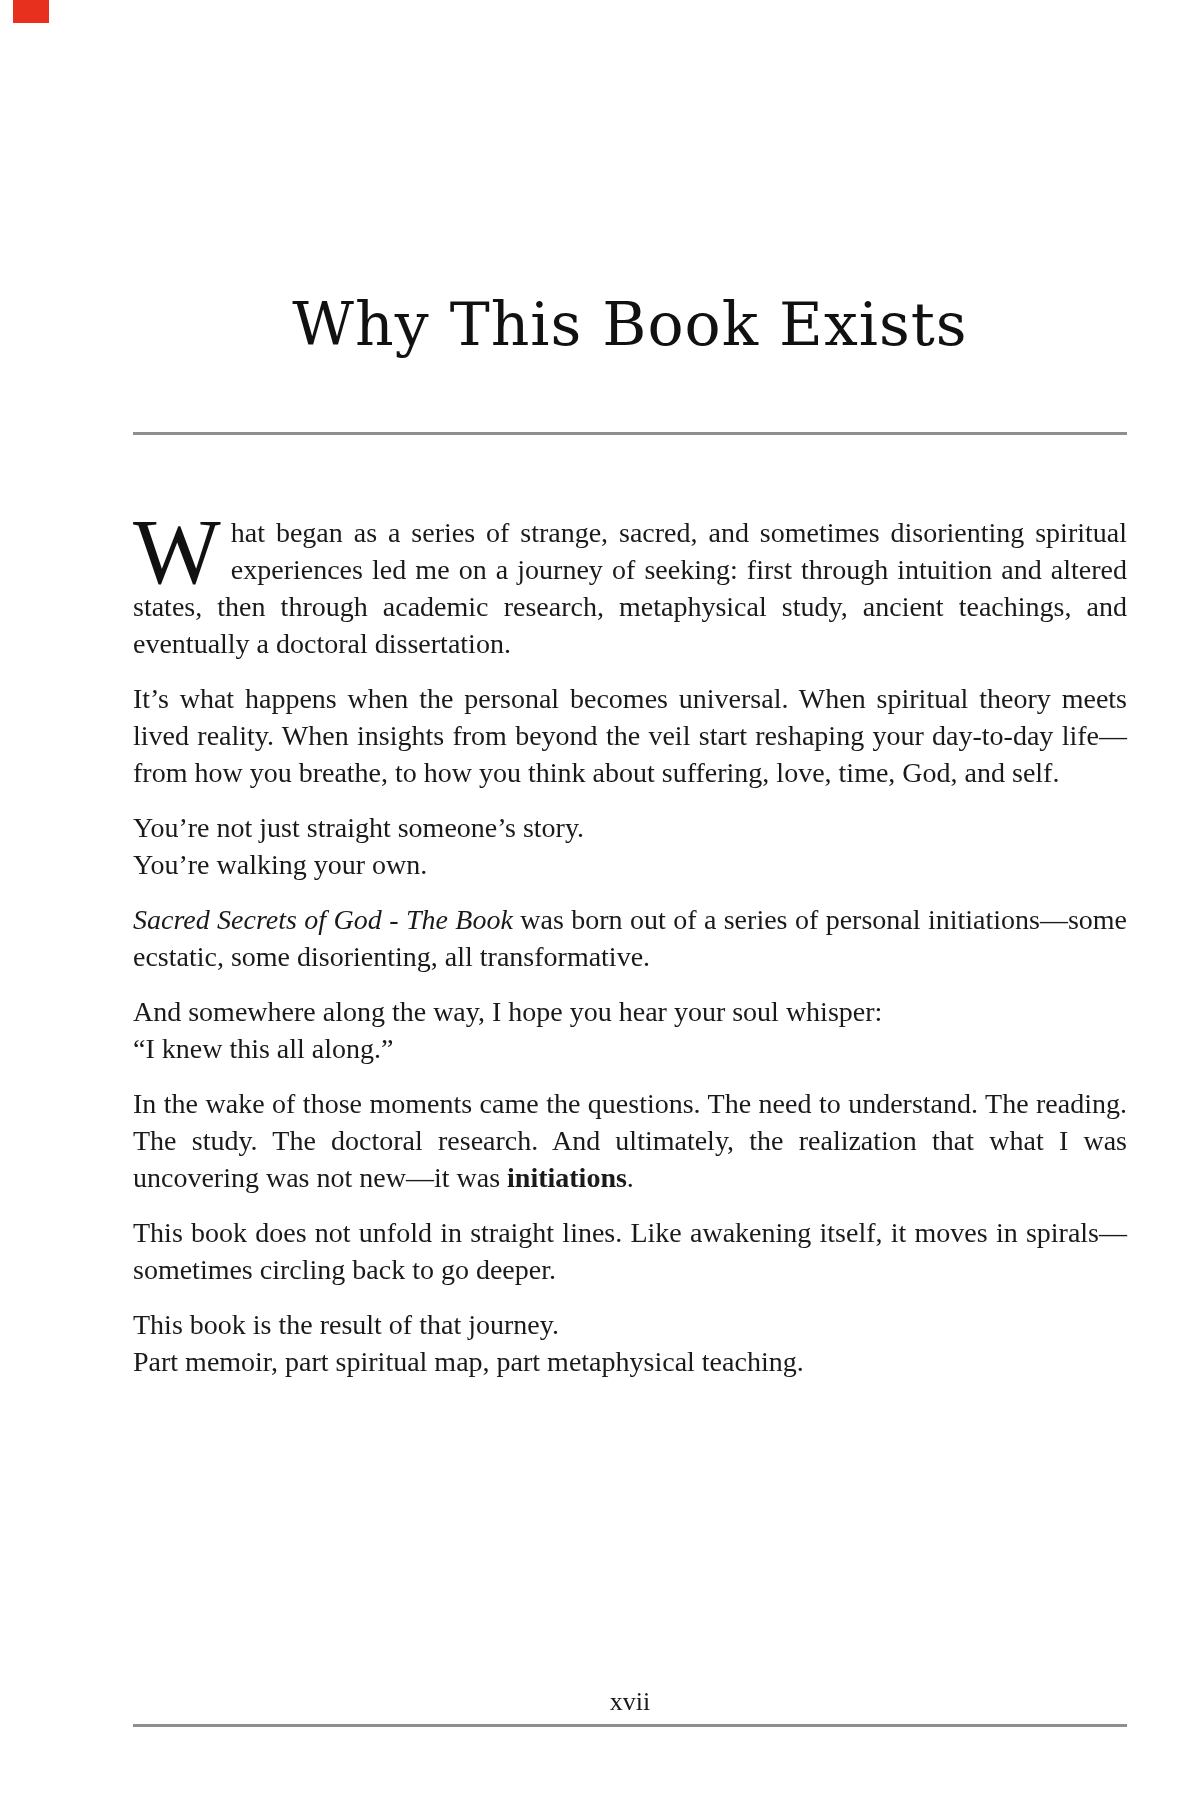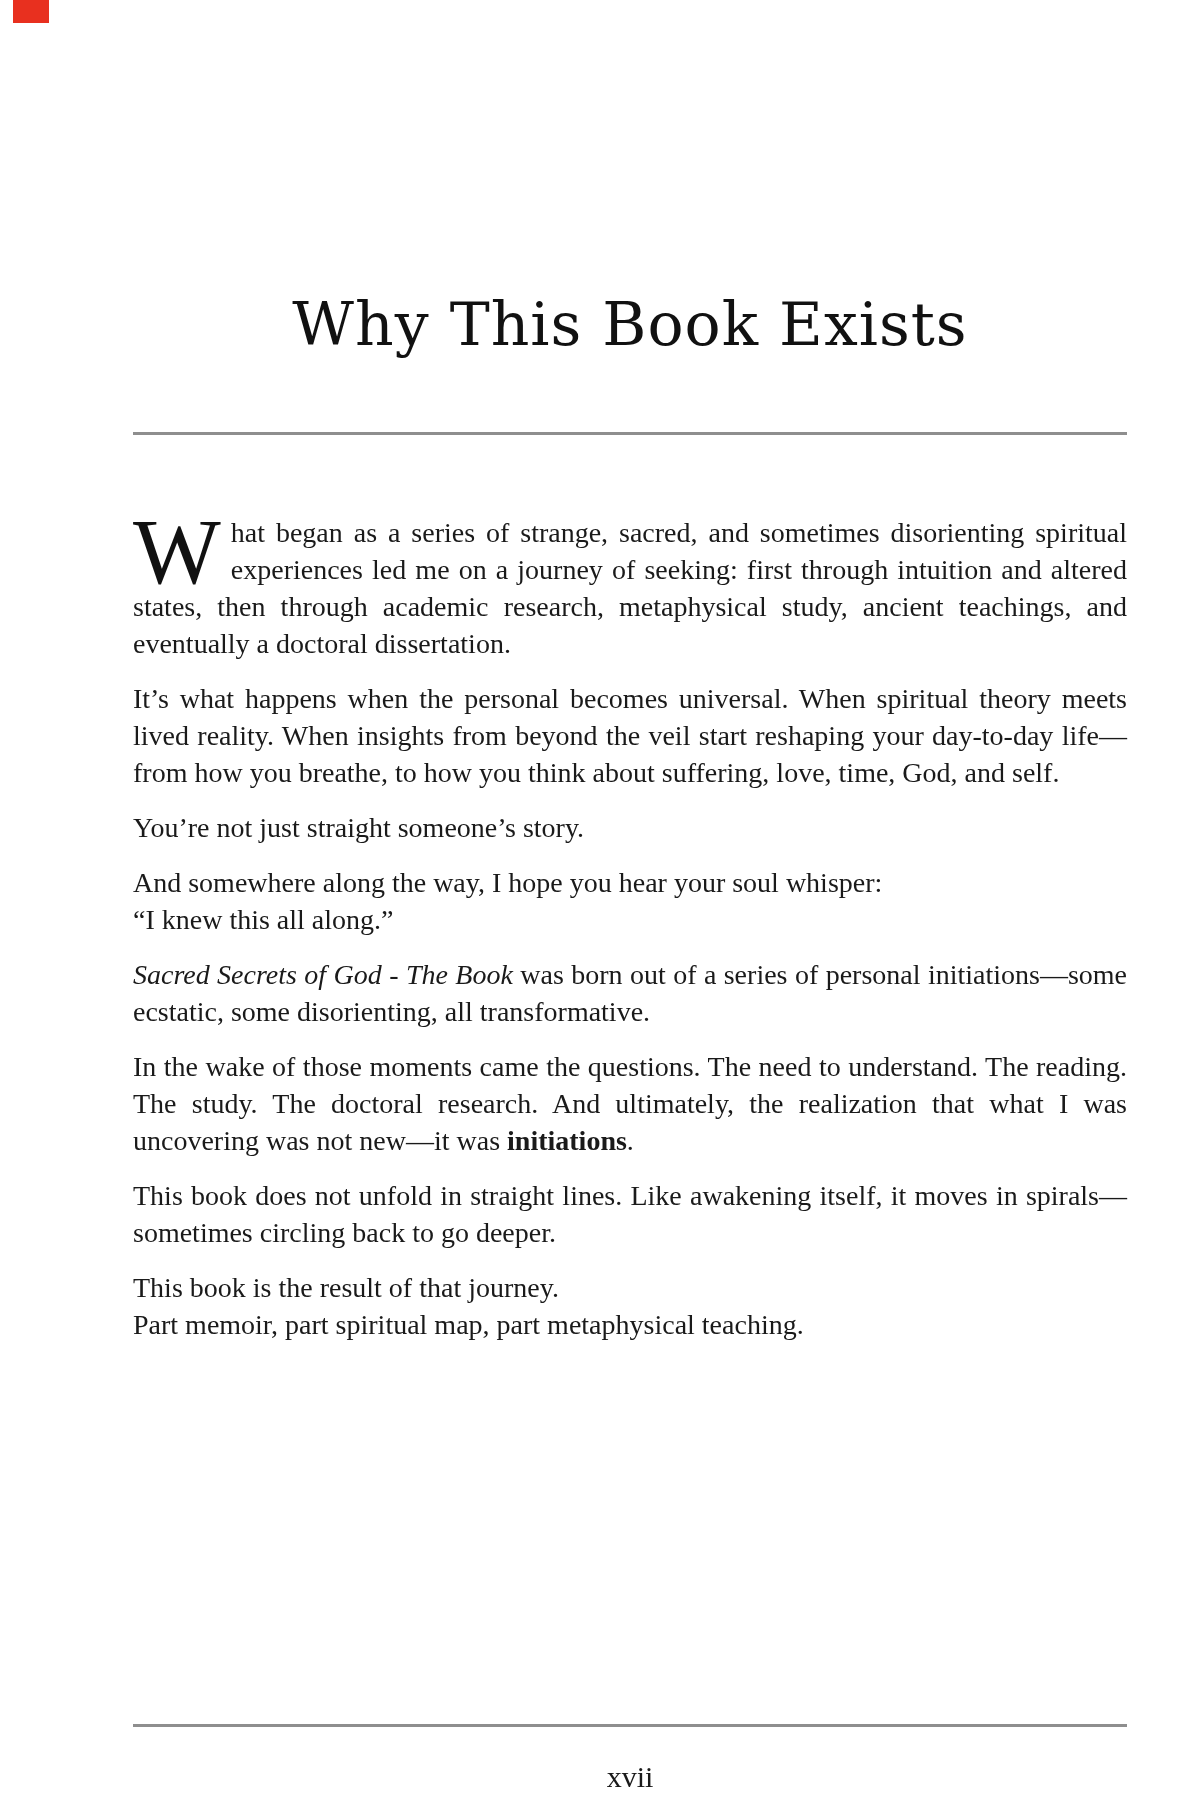--- a/index.html
+++ b/index.html
@@ -60,44 +60,44 @@
     font-size: 93px;
     line-height: 75px;
     height: 74px;
     margin: 0 10px 0 0;
     color: #111111;
   }
   .b { font-weight: bold; }
   .i { font-style: italic; }
   .page-number {
     position: absolute;
-    top: 1760px;
+    top: 1687px;
     left: 133px;
     width: 994px;
     text-align: center;
-    font-size: 30px;
+    font-size: 26px;
     color: #1a1a1a;
   }
 </style>
 </head>
 <body>
 
 <div class="page">
   <div class="corner-marker"></div>
 
   <h1 class="chapter-title">Why This Book Exists</h1>
 
   <div class="rule rule-top"></div>
 
   <div class="body-text" id="paragraphs">
       <p class="para"><span class="dropcap">W</span><span>hat began as a series of strange, sacred, and sometimes disorienting spiritual experiences led me on a journey of seeking: first through intuition and altered states, then through academic research, metaphysical study, ancient teachings, and eventually a doctoral dissertation.</span></p>
       <p class="para"><span>It’s what happens when the personal becomes universal. When spiritual theory meets lived reality. When insights from beyond the veil start reshaping your day-to-day life—from how you breathe, to how you think about suffering, love, time, God, and self.</span></p>
-      <p class="para"><span>You’re not just straight someone’s story.</span><br></p>
+      <p class="para"><span>You’re not just straight someone’s story.</span><br><span>You’re walking your own.</span></p>
+      <p class="para"><span class="i">Sacred Secrets of God - The Book</span><span> was born out of a series of personal initiations—some ecstatic, some disorienting, all transformative.</span></p>
       <p class="para"><span>And somewhere along the way, I hope you hear your soul whisper:</span><br><span>“I knew this all along.”</span></p>
-      <p class="para"><span class="i">Sacred Secrets of God - The Book</span><span> was born out of a series of personal initiations—some ecstatic, some disorienting, all transformative.</span></p>
       <p class="para"><span>In the wake of those moments came the questions. The need to understand. The reading. The study. The doctoral research. And ultimately, the realization that what I was uncovering was not new—it was </span><span class="b">initiations</span><span>.</span></p>
       <p class="para"><span>This book does not unfold in straight lines. Like awakening itself, it moves in spirals—sometimes circling back to go deeper.</span></p>
       <p class="para"><span>This book is the result of that journey.</span><br><span>Part memoir, part spiritual map, part metaphysical teaching.</span></p>
     </div>
 
   <div class="rule rule-bottom"></div>
 
   <div class="page-number">xvii</div>
 </div>
 

